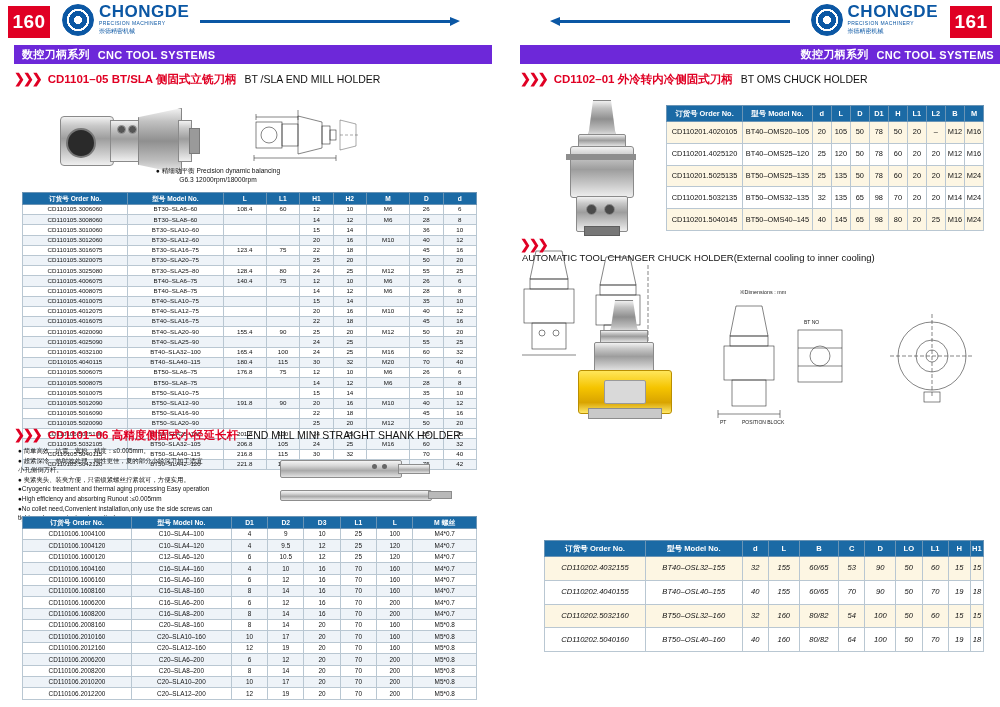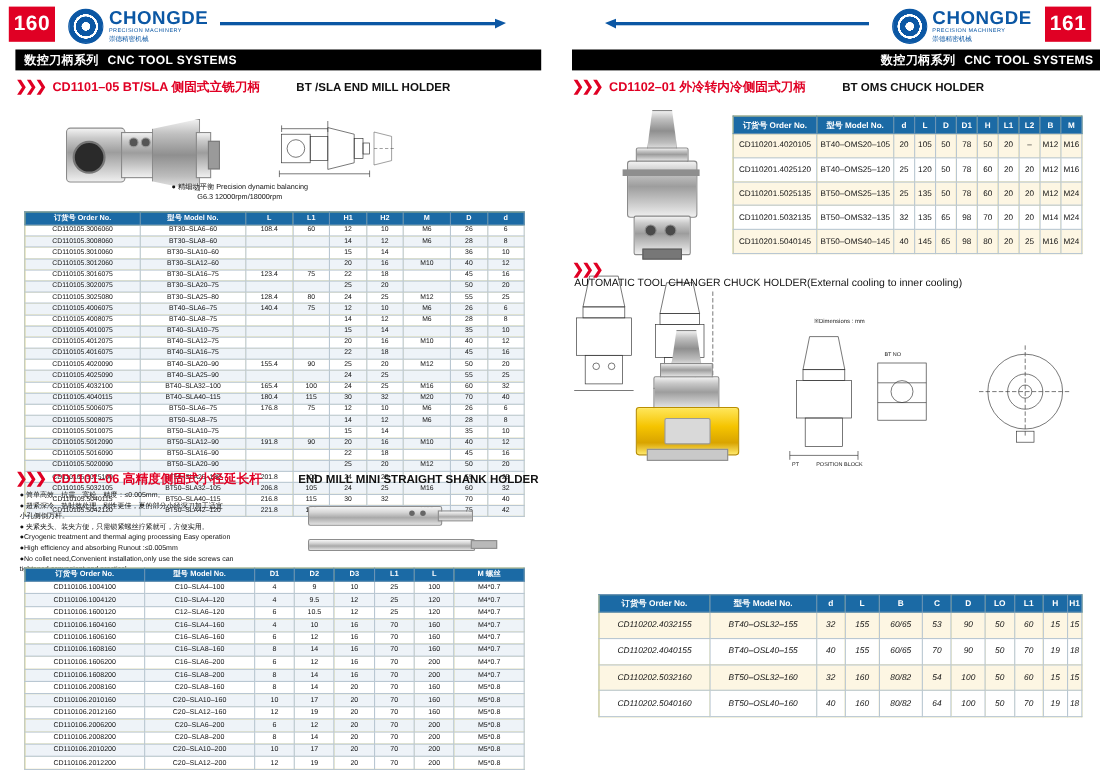--- a/index.html
+++ b/index.html
@@ -47,21 +47,21 @@
     letter-spacing: 0.5px;
   }
   .pagenum.l { left: 8px; }
   .pagenum.r { right: 8px; }
 
   .brandwrap {
     position: absolute;
     top: 4px;
     height: 36px;
     display: flex;
-    align-items: flex-end;
+    align-items: flex-start;
   }
   .brandwrap.l { left: 62px; }
   .brandwrap.r { right: 62px; }
   .logo-mark {
     width: 30px; height: 30px;
     border-radius: 50%;
     background: radial-gradient(circle at 50% 50%, #ffffff 0 18%, #0b57a4 19% 42%, #ffffff 43% 52%, #0b57a4 53% 75%, #ffffff 76% 100%);
     border: 1px solid #0b57a4;
     margin-right: 5px;
     flex: none;
@@ -97,21 +97,21 @@
     right: -10px; top: -3px;
     border-left: 10px solid #0b57a4;
     border-top: 4px solid transparent;
     border-bottom: 5px solid transparent;
   }
 
   
   .titlebar {
     position: absolute;
     height: 19px;
-    background: #000000;
+    background: #6d28d9;
     color: #fff;
     display: flex;
     align-items: center;
     padding-left: 8px;
     font-size: 11px;
     font-weight: bold;
     letter-spacing: 0.3px;
   }
   .titlebar .cn { margin-right: 8px; }
   .titlebar.l { left: 14px; top: 45px; width: 470px; }
@@ -133,23 +133,22 @@
   .sec .code {
     color: #e00024;
     font-size: 11.5px;
     font-weight: bold;
     margin-right: 8px;
     white-space: nowrap;
   }
   .sec .desc {
     color: #111;
     font-size: 10.5px;
-    font-weight: bold;
+    font-weight: normal;
     white-space: nowrap;
-    margin-left: 25px;
   }
   .sub-en {
     position: absolute;
     font-size: 9.5px;
     color: #111;
     font-weight: normal;
   }
 
   
   table.spec {

